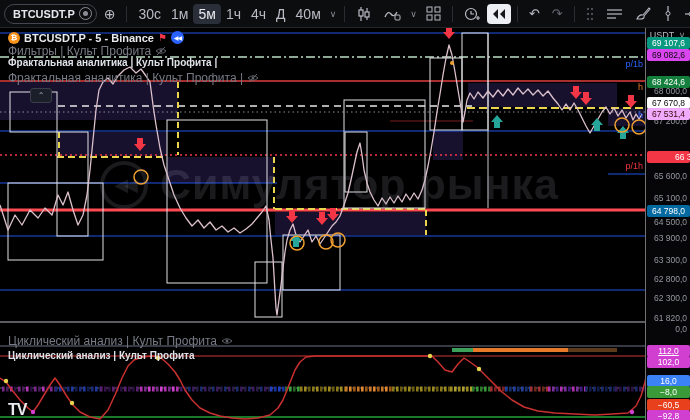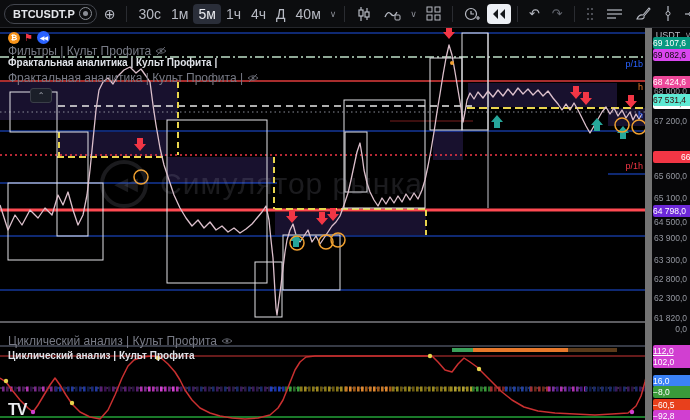--- a/index.html
+++ b/index.html
@@ -16,45 +16,45 @@
   .tb-btn.replay-active { background:#eceff4; color:#14161a; }
   .symbol-pill { border:1px solid #43464e; border-radius:10px; height:20px; display:flex; align-items:center;
                  gap:4px; padding:0 4px 0 8px; color:#e6e8ec; font-size:11px; font-weight:bold; flex:0 0 auto; }
   .sym-badge { width:13px; height:13px; border-radius:50%; border:1px solid #8a8d95; display:flex;align-items:center;justify-content:center; }
   .sym-badge i { width:5px;height:5px;border-radius:50%;background:#8a8d95;display:block; }
   .tbi { display:block; }
   .caret { font-size:9px; color:#8a8d95; padding:0 2px; }
 
   
   #scale { position:absolute; left:645px; top:28px; width:45px; height:392px; background:#060608;
-           border-left:7px solid #737373; z-index:20; font-size:8.5px; color:#9598a1; }
+           border-left:1px solid #737373; z-index:20; font-size:8.5px; color:#9598a1; }
   #scale-currency { position:absolute; left:0; top:2px; width:45px; text-align:center; color:#b8bbc4; font-size:9px;
                     border-bottom:1px solid #24262b; padding-bottom:3px; }
   .tick { position:absolute; right:3px; transform:translateY(-50%); white-space:nowrap; }
-  .badge { position:absolute; left:1px; width:43px; transform:translateY(-50%);
+  .badge { position:absolute; left:1px; width:43px; text-align:center; transform:translateY(-50%);
            border-radius:2px; padding:1px 0; font-size:8.5px; white-space:nowrap; }
 
   
   .legend { position:absolute; z-index:15; white-space:nowrap; display:flex; align-items:center; gap:4px; }
   .lg-white { color:#dfe2e8; font-size:10px; font-weight:bold; }
   .lg-grey  { color:#787b86; font-size:12px; }
   .lg-title { color:#e8eaee; font-size:11px; font-weight:bold; }
   .btc-ic { width:12px;height:12px;border-radius:50%;background:#f7931a;color:#fff;font-size:8px;font-weight:bold;
             display:inline-flex;align-items:center;justify-content:center; }
   .flag-ic { color:#f23645; font-size:10px; }
   .replay-badge { width:13px;height:13px;border-radius:50%;background:#2962ff;color:#fff;font-size:6px;
                   display:inline-flex;align-items:center;justify-content:center; letter-spacing:-1px; }
   .eye { opacity:.8; }
 
   
   #watermark { position:absolute; left:100px; top:160px; z-index:5; display:flex; align-items:center; gap:12px;
                color:rgba(158,160,176,0.17); pointer-events:none; }
   #wm-logo { width:48px; height:48px; border-radius:50%; border:4px solid rgba(158,160,176,0.17);
              display:flex; align-items:center; justify-content:center; font-size:18px; letter-spacing:-4px; }
-  #wm-text { font-size:30px; letter-spacing:1px; }
+  #wm-text { font-size:43px; letter-spacing:1px;font-weight:bold; }
 
   
   #collapse-btn { position:absolute; left:30px; top:88px; width:22px; height:15px; background:#1b1f29;
                   border:1px solid #3a3e48; border-radius:3px; color:#b8bbc4; font-size:8px; z-index:16;
                   display:flex; align-items:center; justify-content:center; }
 
   #tv-logo { position:absolute; left:8px; top:401px; color:#e8eaee; font-size:16px; font-weight:bold; z-index:16;
              letter-spacing:-1px; }
   svg { position:absolute; left:0; top:0; }
 </style>
@@ -313,20 +313,21 @@
       <circle cx="632" cy="412" r="2.2" fill="#d040d0"></circle>
     </svg>
 
 <div id="watermark">
   <div id="wm-logo">◀◀</div>
   <div id="wm-text">Симулятор рынка</div>
 </div>
 
 <div class="legend" style="left:8px; top:31px;">
   <span class="btc-ic">₿</span>
+  <span class="lg-title">BTCUSDT.P - 5 - Binance</span>
   <span class="flag-ic">⚑</span>
   <span class="replay-badge">◀◀</span>
 </div>
 <div class="legend" style="left:8px; top:44px;">
   <span class="lg-grey">Фильтры | Культ Профита</span>
   <svg class="eye" width="12" height="10" viewBox="0 0 12 10" style="position:static">
     <path d="M1 5 Q6 0.5 11 5 Q6 9.5 1 5 Z" fill="none" stroke="#787b86" stroke-width="1"></path>
         <circle cx="6" cy="5" r="1.4" fill="#787b86"></circle>
         <line x1="2" y1="9" x2="10" y2="1" stroke="#787b86" stroke-width="1"></line>
   </svg>
@@ -368,25 +369,25 @@
       <div class="tick" style="top: 170px;">65 100,0</div>
       <div class="tick" style="top: 194px;">64 500,0</div>
       <div class="tick" style="top: 210px;">63 900,0</div>
       <div class="tick" style="top: 232px;">63 300,0</div>
       <div class="tick" style="top: 251px;">62 800,0</div>
       <div class="tick" style="top: 270px;">62 300,0</div>
       <div class="tick" style="top: 290px;">61 820,0</div>
       <div class="tick" style="top: 301px;">0,0</div>
       <div class="badge" style="top: 15px; background: rgb(8, 153, 129); color: rgb(255, 255, 255);">69 107,6</div>
       <div class="badge" style="top: 27px; background: #d946ef; color: rgb(10, 10, 10);">69 082,6</div>
-      <div class="badge" style="top: 54px; background: #ec4899; color: rgb(255, 255, 255);">68 424,6</div>
+      <div class="badge" style="top: 54px; background: #15803d; color: rgb(255, 255, 255);">68 424,6</div>
       <div class="badge" style="top: 75px; background: rgb(255, 255, 255); color: rgb(10, 10, 10);">67 670,8</div>
-      <div class="badge" style="top: 72px; background: #5eead4; color: rgb(58, 10, 10);">67 531,4</div>
+      <div class="badge" style="top: 86px; background: #f0abfc; color: rgb(58, 10, 10);">67 531,4</div>
       <div class="badge" style="top: 129px; background: rgb(242, 54, 69); color: rgb(255, 255, 255); padding-left: 28px;">66 317,0</div>
-      <div class="badge" style="top: 183px; background: #6d28d9; color: rgb(255, 255, 255);">64 798,0</div>
+      <div class="badge" style="top: 183px; background: #0369a1; color: rgb(255, 255, 255);">64 798,0</div>
       <div class="badge" style="top: 323px; background: rgb(209, 63, 209); color: rgb(255, 255, 255); text-decoration: underline;">112,0</div>
       <div class="badge" style="top: 334px; background: rgb(209, 63, 209); color: rgb(255, 255, 255);">102,0</div>
       <div class="badge" style="top: 353px; background: #3b82f6; color: rgb(255, 255, 255);">16,0</div>
       <div class="badge" style="top: 364px; background: rgb(58, 154, 58); color: rgb(255, 255, 255);">−8,0</div>
       <div class="badge" style="top: 377px; background: rgb(232, 64, 28); color: rgb(255, 255, 255);">−60,5</div>
       <div class="badge" style="top: 388px; background: rgb(209, 63, 209); color: rgb(255, 255, 255);">−92,8</div>
     </div>
 
 <div id="toolbar">
   <div class="symbol-pill">

